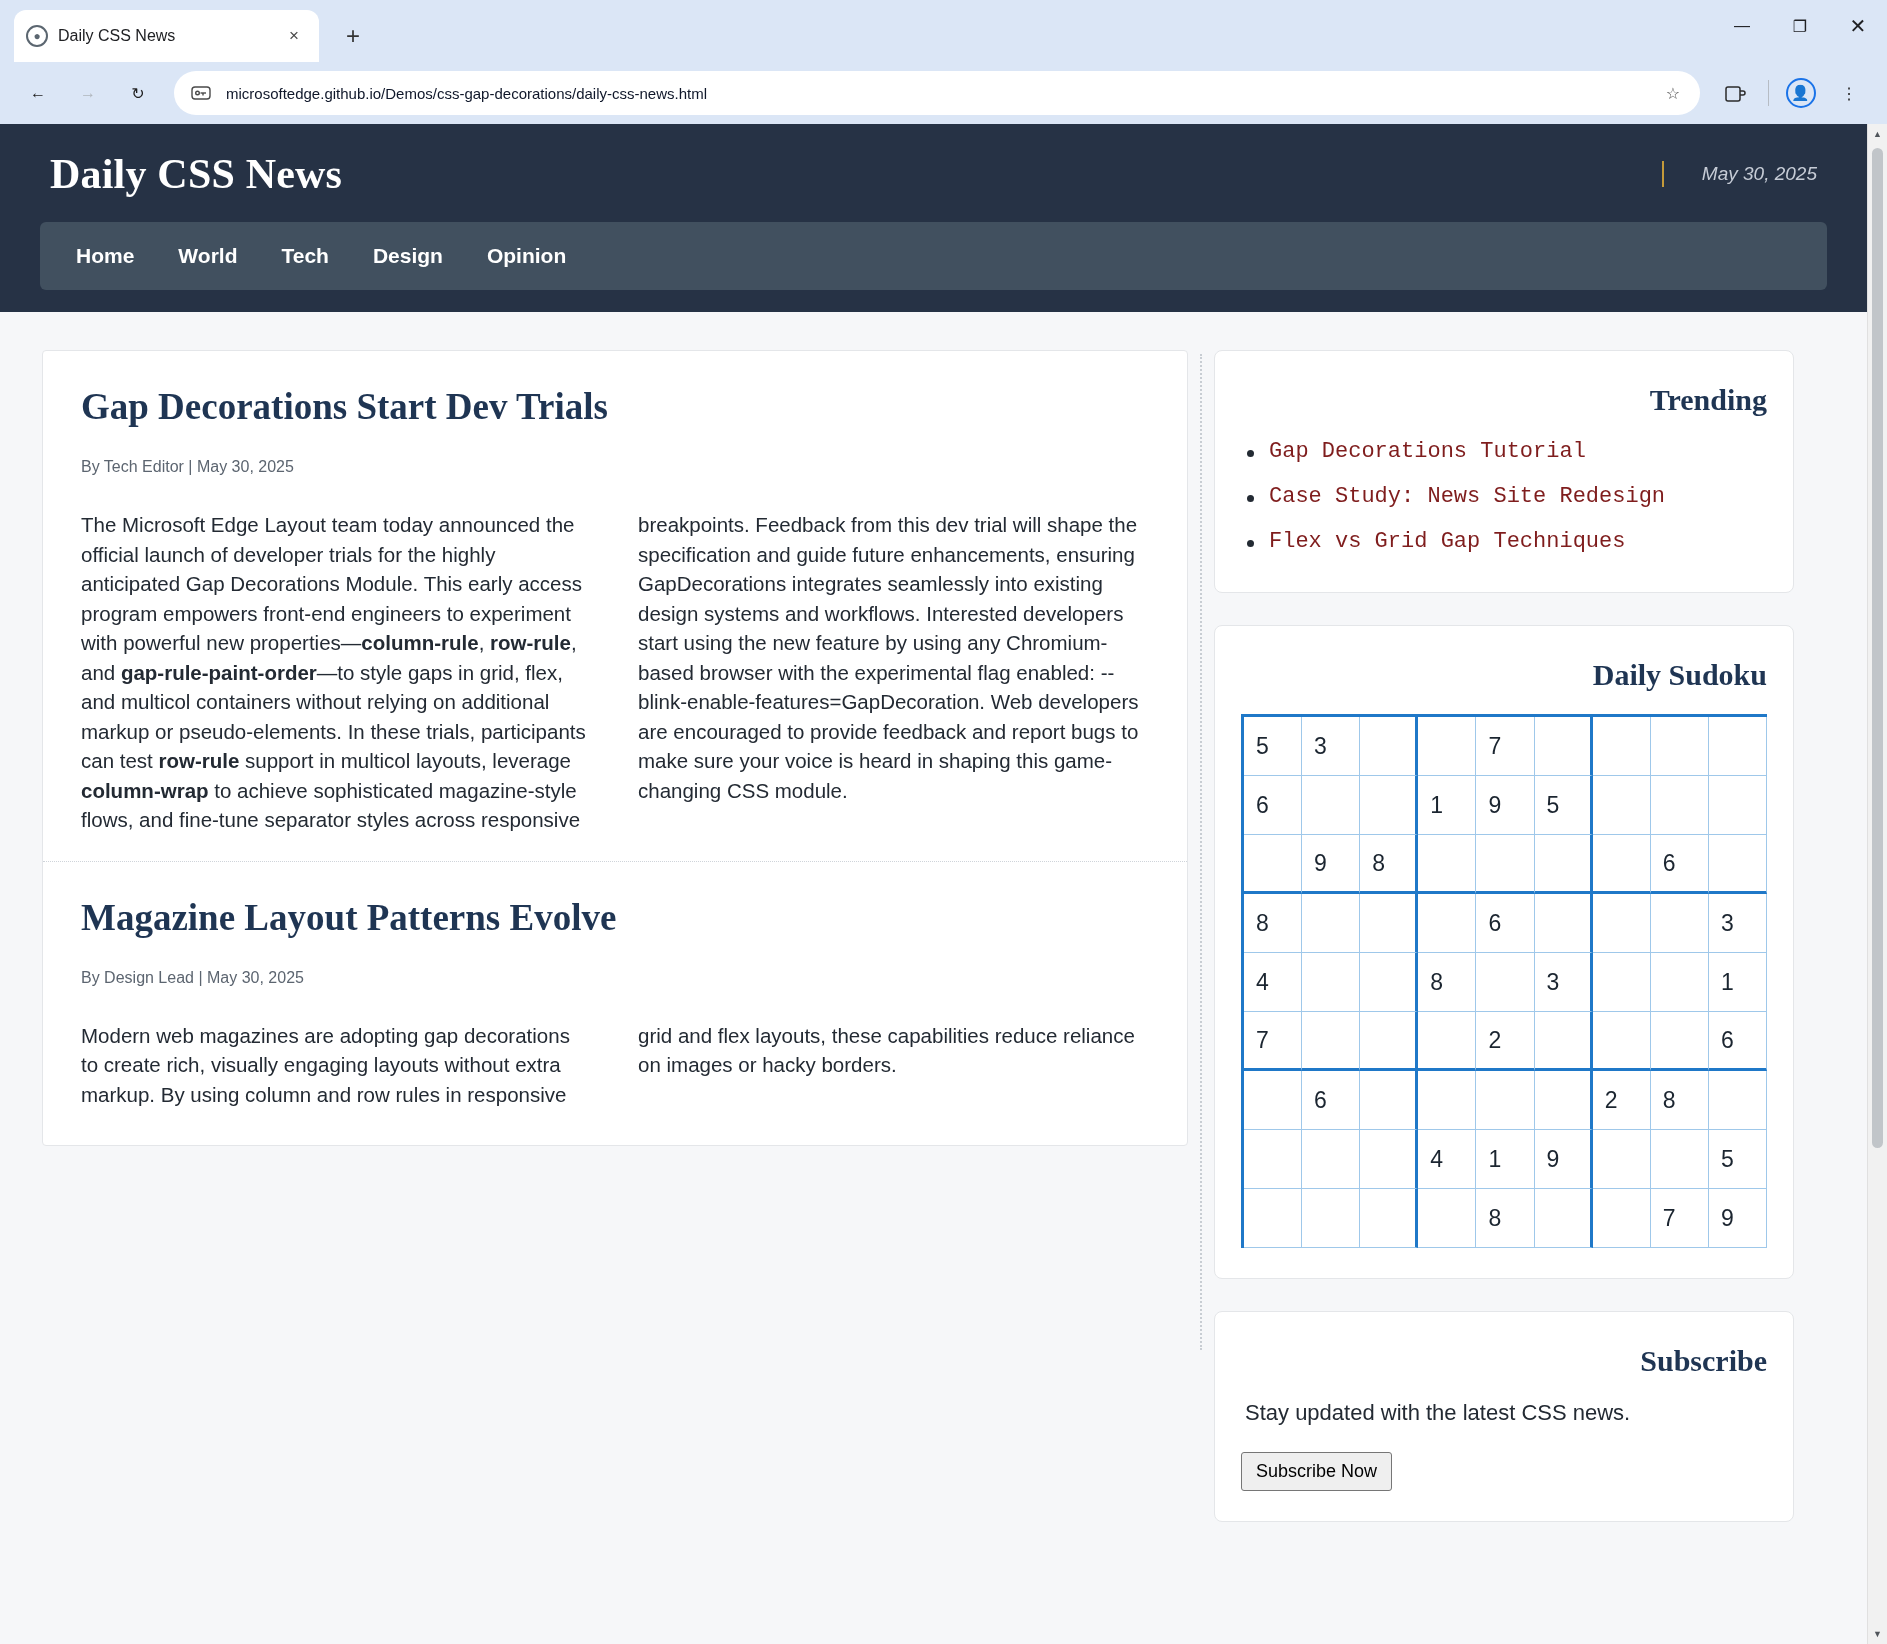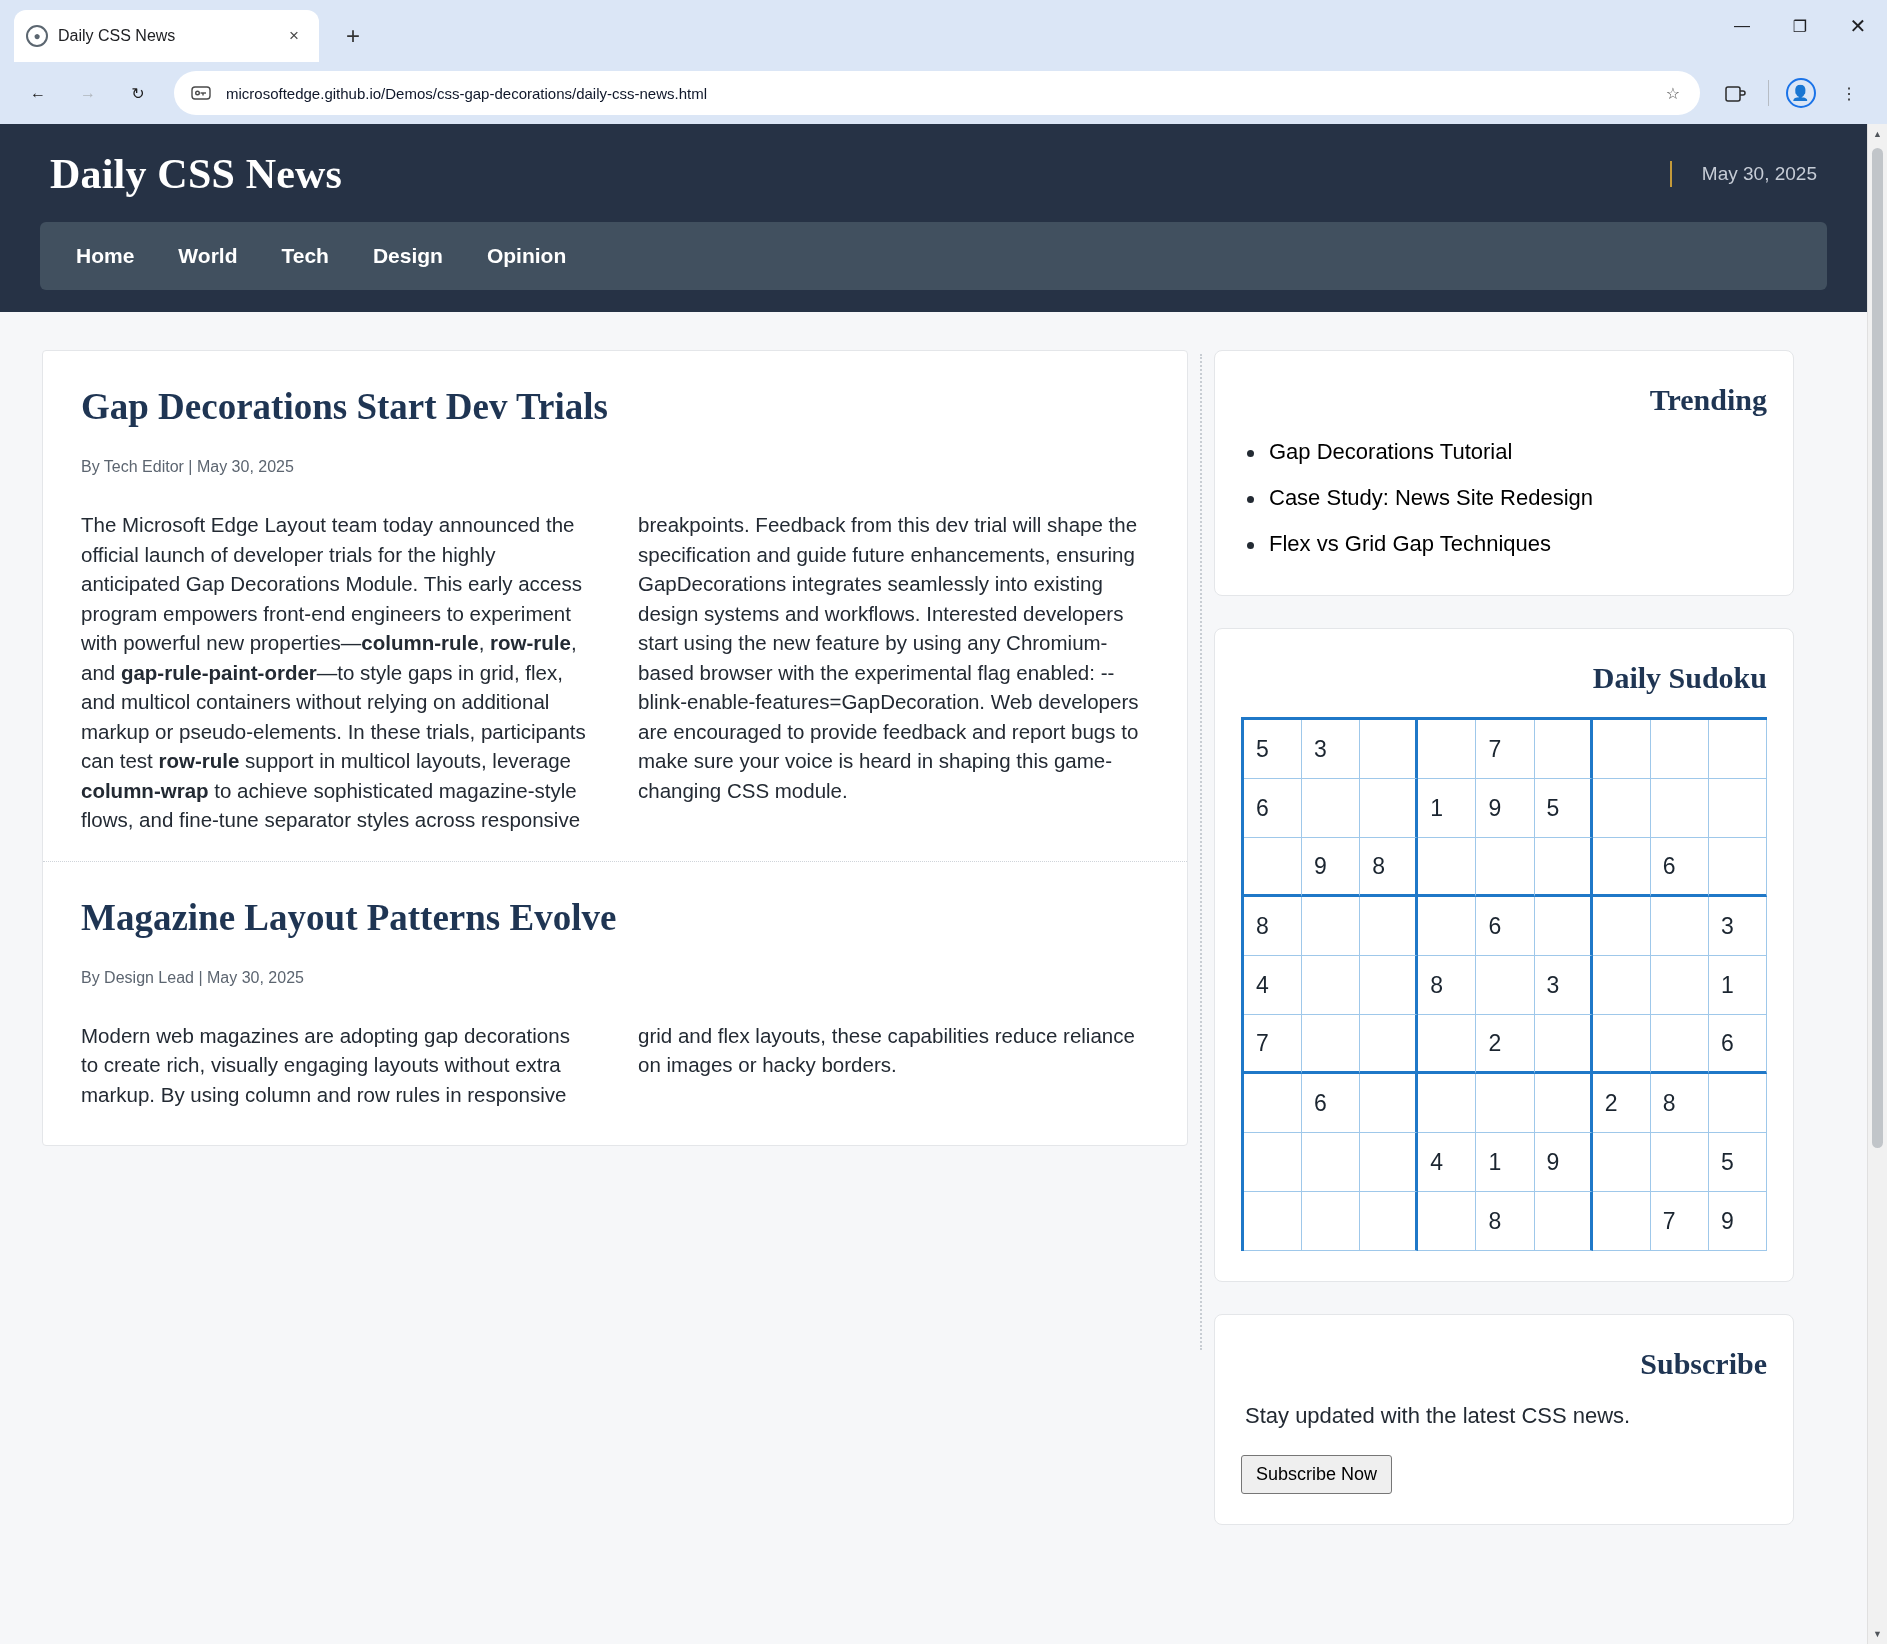--- a/index.html
+++ b/index.html
@@ -162,22 +162,23 @@
     font-family: "Liberation Serif", serif;
     color: #ffffff;
     font-size: 42px;
     font-weight: bold;
     letter-spacing: 0.2px;
   }
   .site-date {
     color: #c6ccd6;
     font-size: 19px;
     border-left: 2px solid #c49a3a;
-    padding-left: 30px;
+    padding-left: 38px;
     line-height: 1.4;
+    font-style: italic;
   }
   .nav {
     margin-top: 24px;
     background: #41505f;
     border-radius: 6px;
     display: flex; align-items: center;
     height: 68px;
     padding: 0 14px;
   }
   .nav-item {
@@ -262,21 +263,22 @@
   }
   .trending-list {
     list-style: none;
     margin: 0; padding: 0 0 4px 0;
   }
   .trending-list li {
     position: relative;
     padding-left: 28px;
     margin-bottom: 20px;
     font-size: 22px;
-    color: #000000;
+    color: #7f1d1d;
+    font-family: Liberation Mono, monospace;
   }
   .trending-list li:last-child { margin-bottom: 4px; }
   .trending-list li::before {
     content: "";
     position: absolute; left: 6px; top: 11px;
     width: 7px; height: 7px; border-radius: 50%;
     background: #232a33;
   }
 
   .sudoku {

